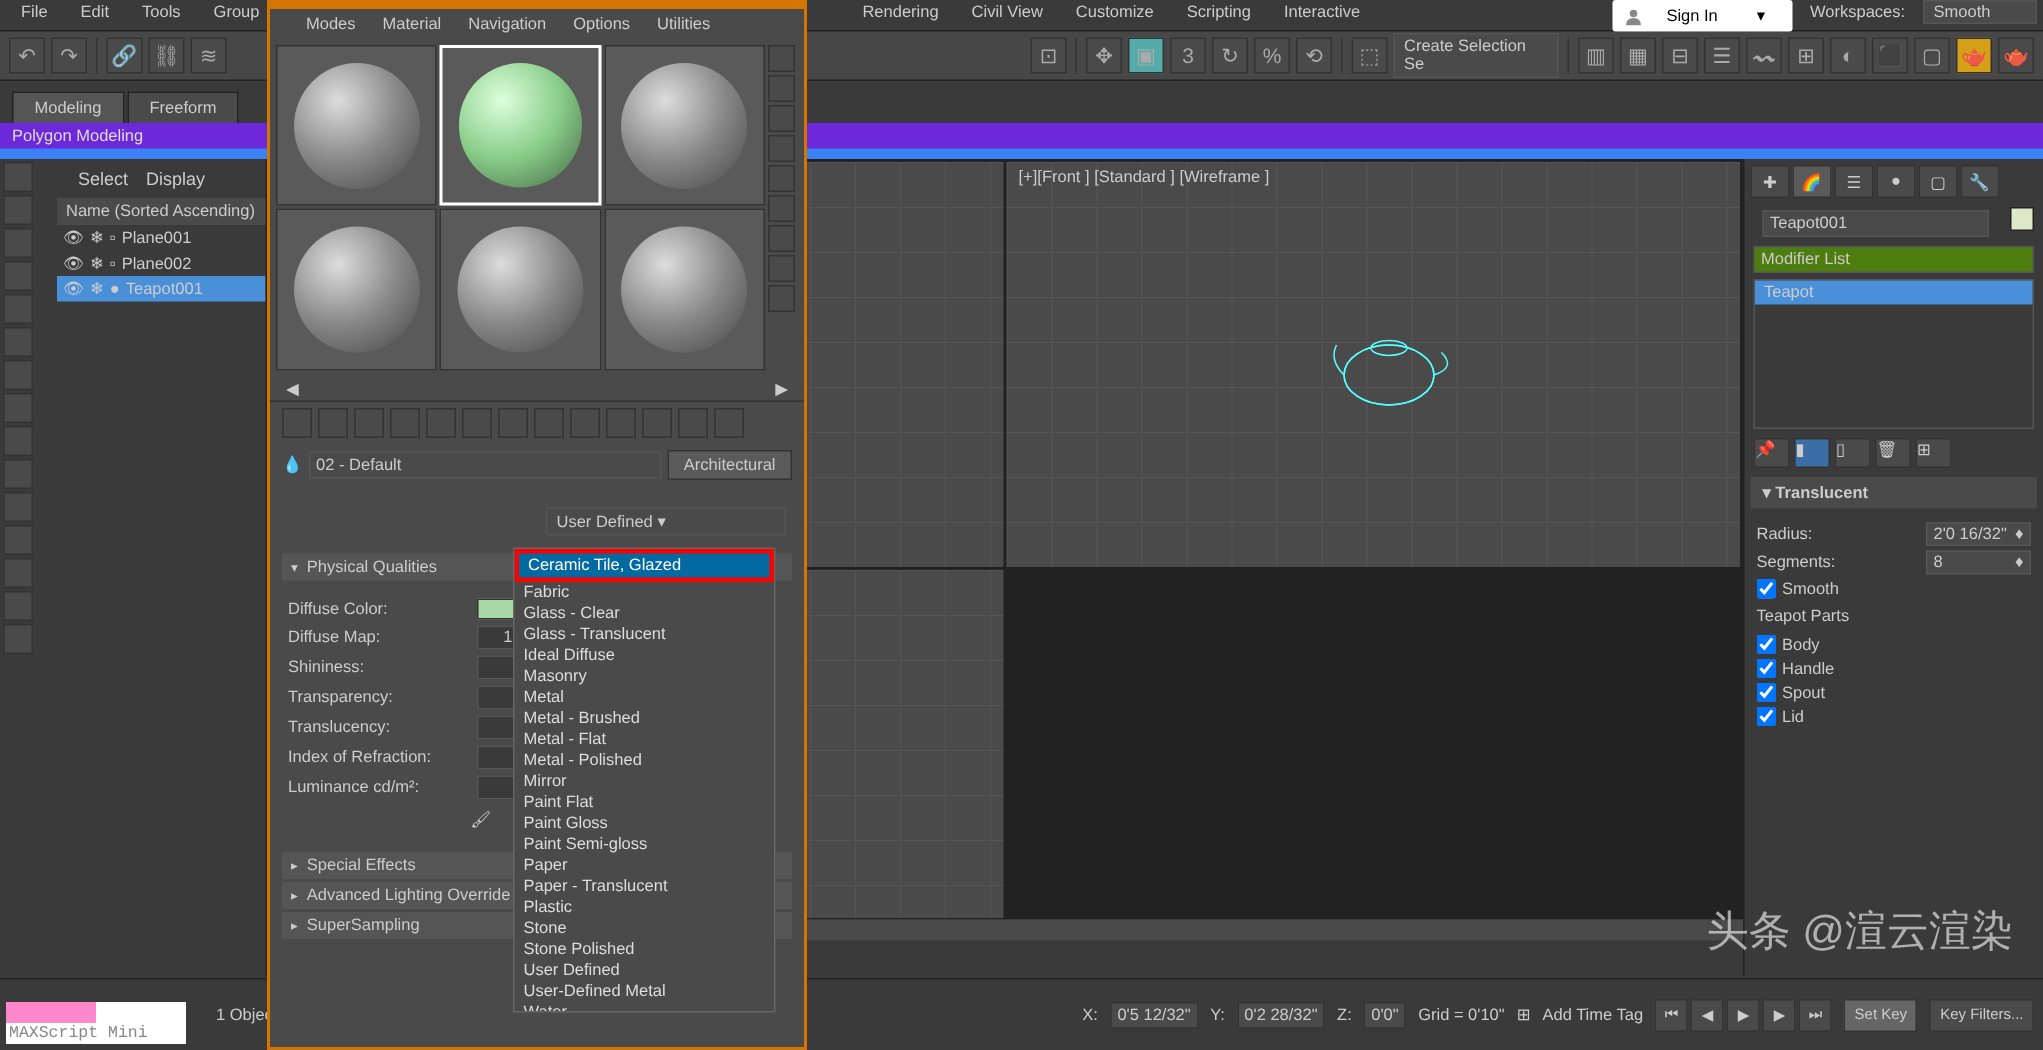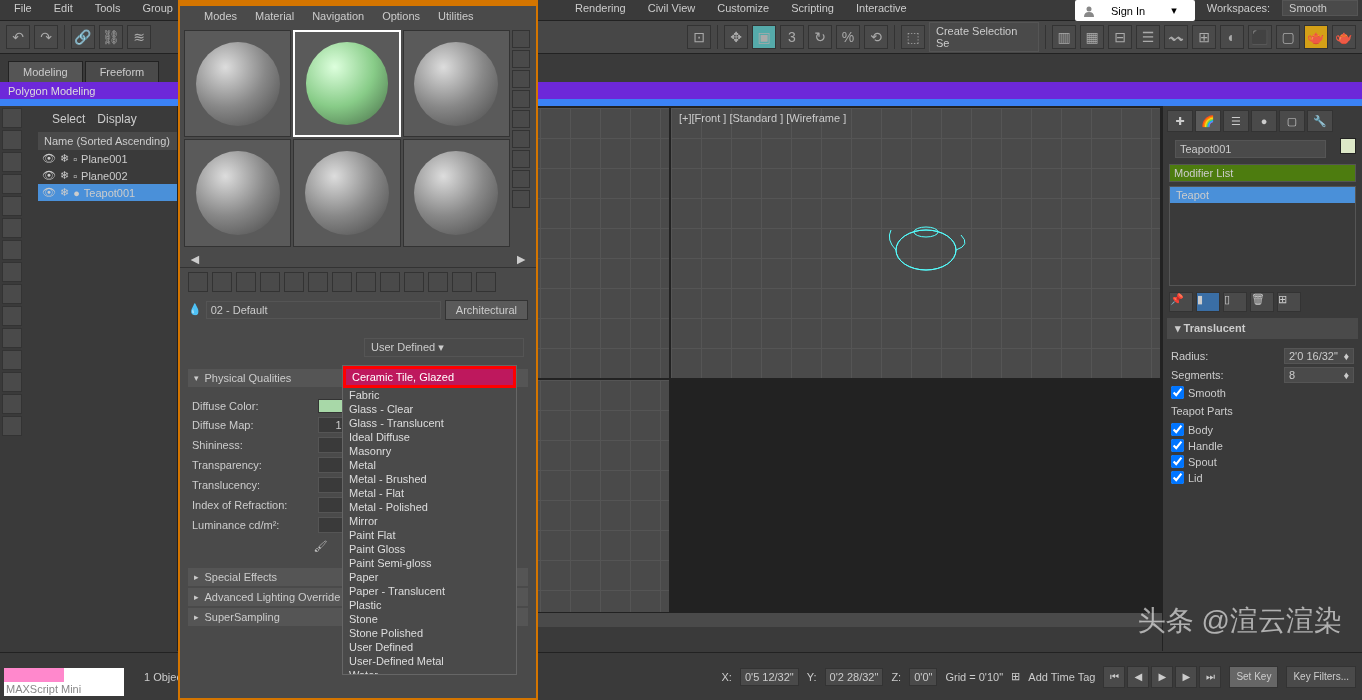--- a/index.html
+++ b/index.html
@@ -72,33 +72,33 @@
 .merollhdr{background:#555;padding:3px 6px;margin:2px 0;display:flex;align-items:center;gap:6px}
 .merollhdr::before{content:"▸";font-size:9px}
 .merollhdr.open::before{content:"▾"}
 .merollbody{padding:6px 4px}
 .meprow{display:flex;align-items:center;margin:4px 0;gap:6px}
 .meprow label{width:120px}
 .mepval{width:50px;background:#3a3a3a;border:1px solid #555;padding:1px 4px;text-align:right}
 .meswatch{width:50px;height:14px;background:#a8d8a8;border:1px solid #333}
 .tmpldrop{position:relative;background:#4a4a4a;border:1px solid #555;padding:2px 6px;margin-left:auto;width:160px}
 .dropdown{position:absolute;left:342px;top:365px;width:175px;background:#4a4a4a;border:1px solid #666;z-index:200;max-height:310px;overflow:hidden}
-.ddhl{background:#be185d;border:3px solid red;padding:2px 6px;color:#fff}
+.ddhl{background:#0369a1;border:3px solid red;padding:2px 6px;color:#fff}
 .dditem{padding:1px 6px;color:#ddd}
 .bottombar{position:absolute;bottom:0;left:0;right:0;height:48px;background:#3a3a3a;border-top:1px solid #222;display:flex;align-items:center;padding:0 6px;gap:8px}
 .timeline{position:absolute;bottom:48px;left:178px;right:200px;height:40px;background:#3a3a3a;border-top:1px solid #222}
 .tlruler{height:14px;background:#4a4a4a;position:relative}
 .statusseg{display:flex;align-items:center;border:1px solid #333;padding:2px 4px;background:#4a4a4a}
 .playbtns{display:flex;gap:2px}
 .pbtn{width:22px;height:22px;background:#4a4a4a;border:1px solid #333;display:flex;align-items:center;justify-content:center;font-size:10px}
 .watermark{position:absolute;right:20px;bottom:60px;font-size:28px;color:rgba(255,255,255,0.6);z-index:50;pointer-events:none}
 .maxscript{position:absolute;left:4px;bottom:4px;width:120px}
 .mxcolor{display:flex;height:14px}
 .mxcolor div{flex:1}
-.mxinp{background:#fff;color:#888;font-family:Liberation Sans, sans-serif;padding:1px 2px}
+.mxinp{background:#fff;color:#888;font-family:Liberation Mono, monospace;padding:1px 2px}
 svg{display:block}
 </style>
 </head>
 <body>
 
 <div class="menubar">
   <span>File</span>
   <span>Edit</span>
   <span>Tools</span>
   <span>Group</span>

